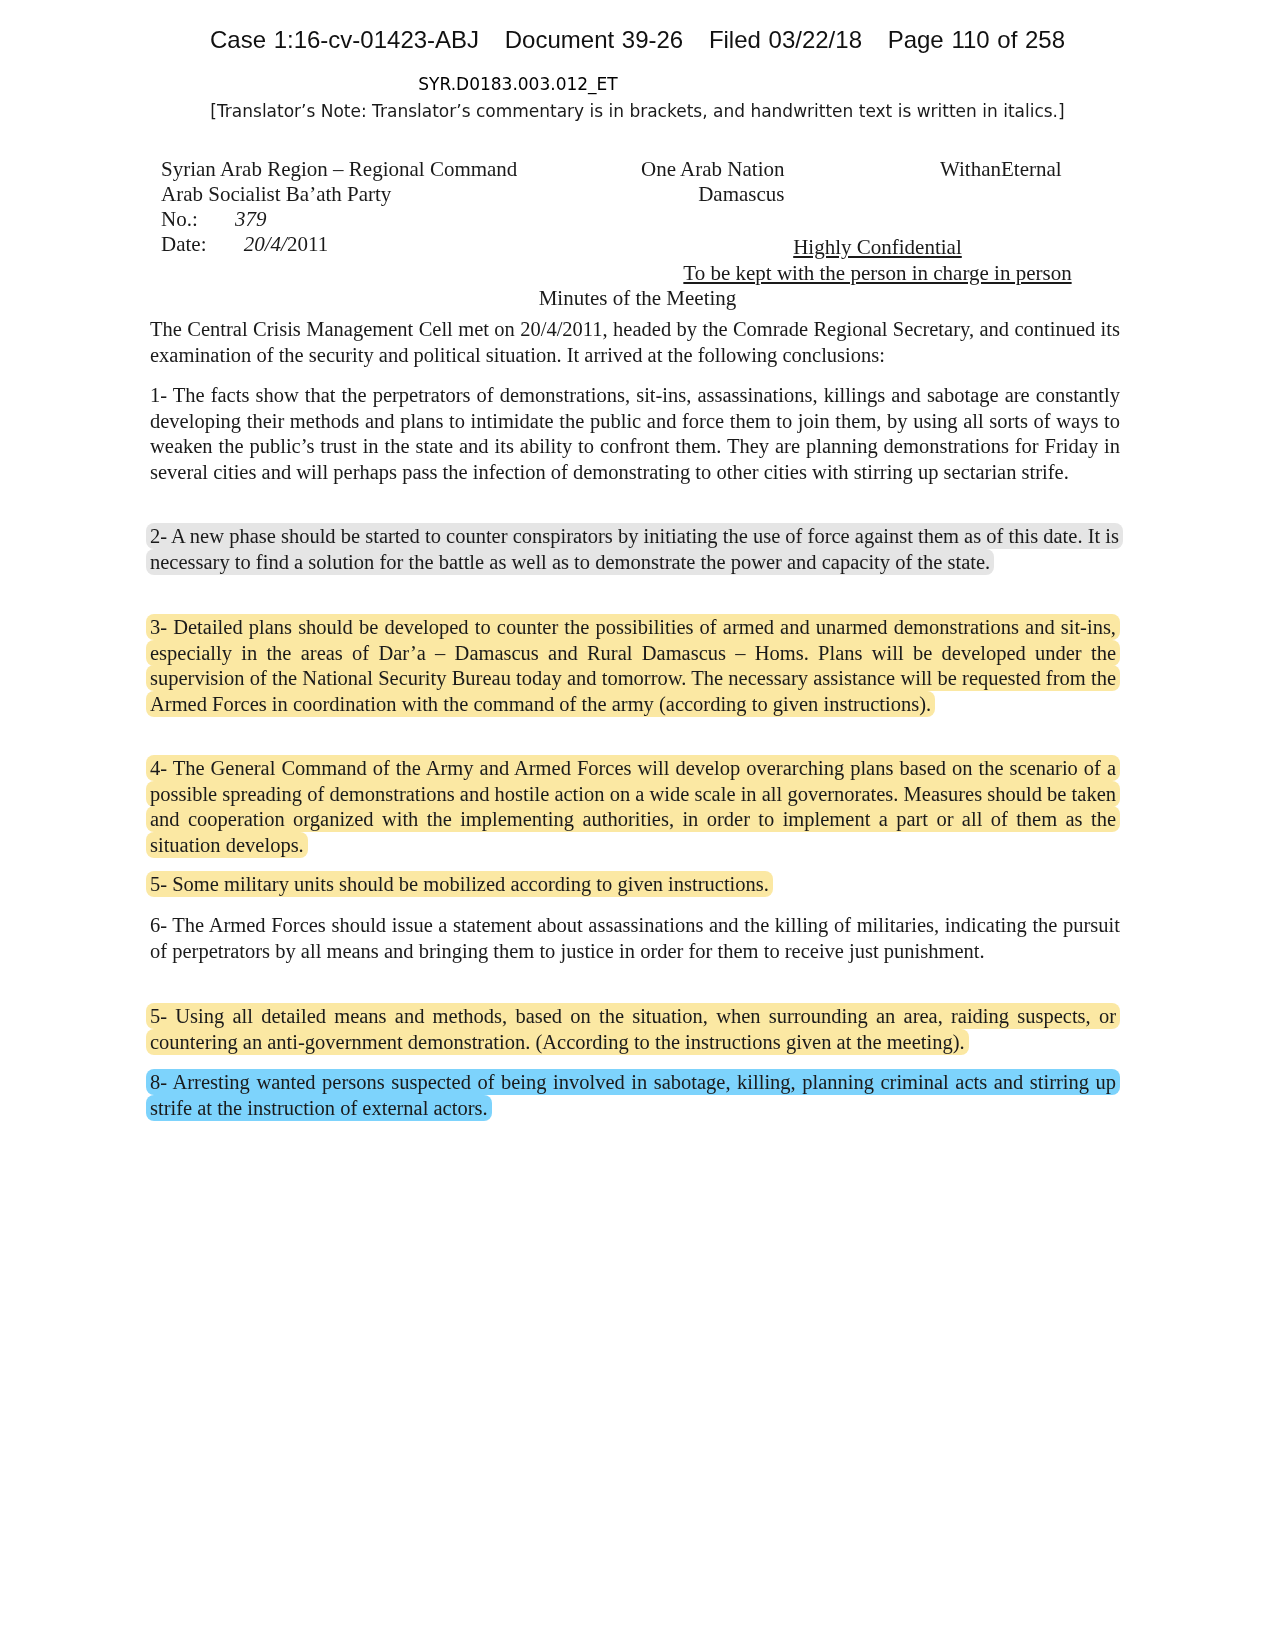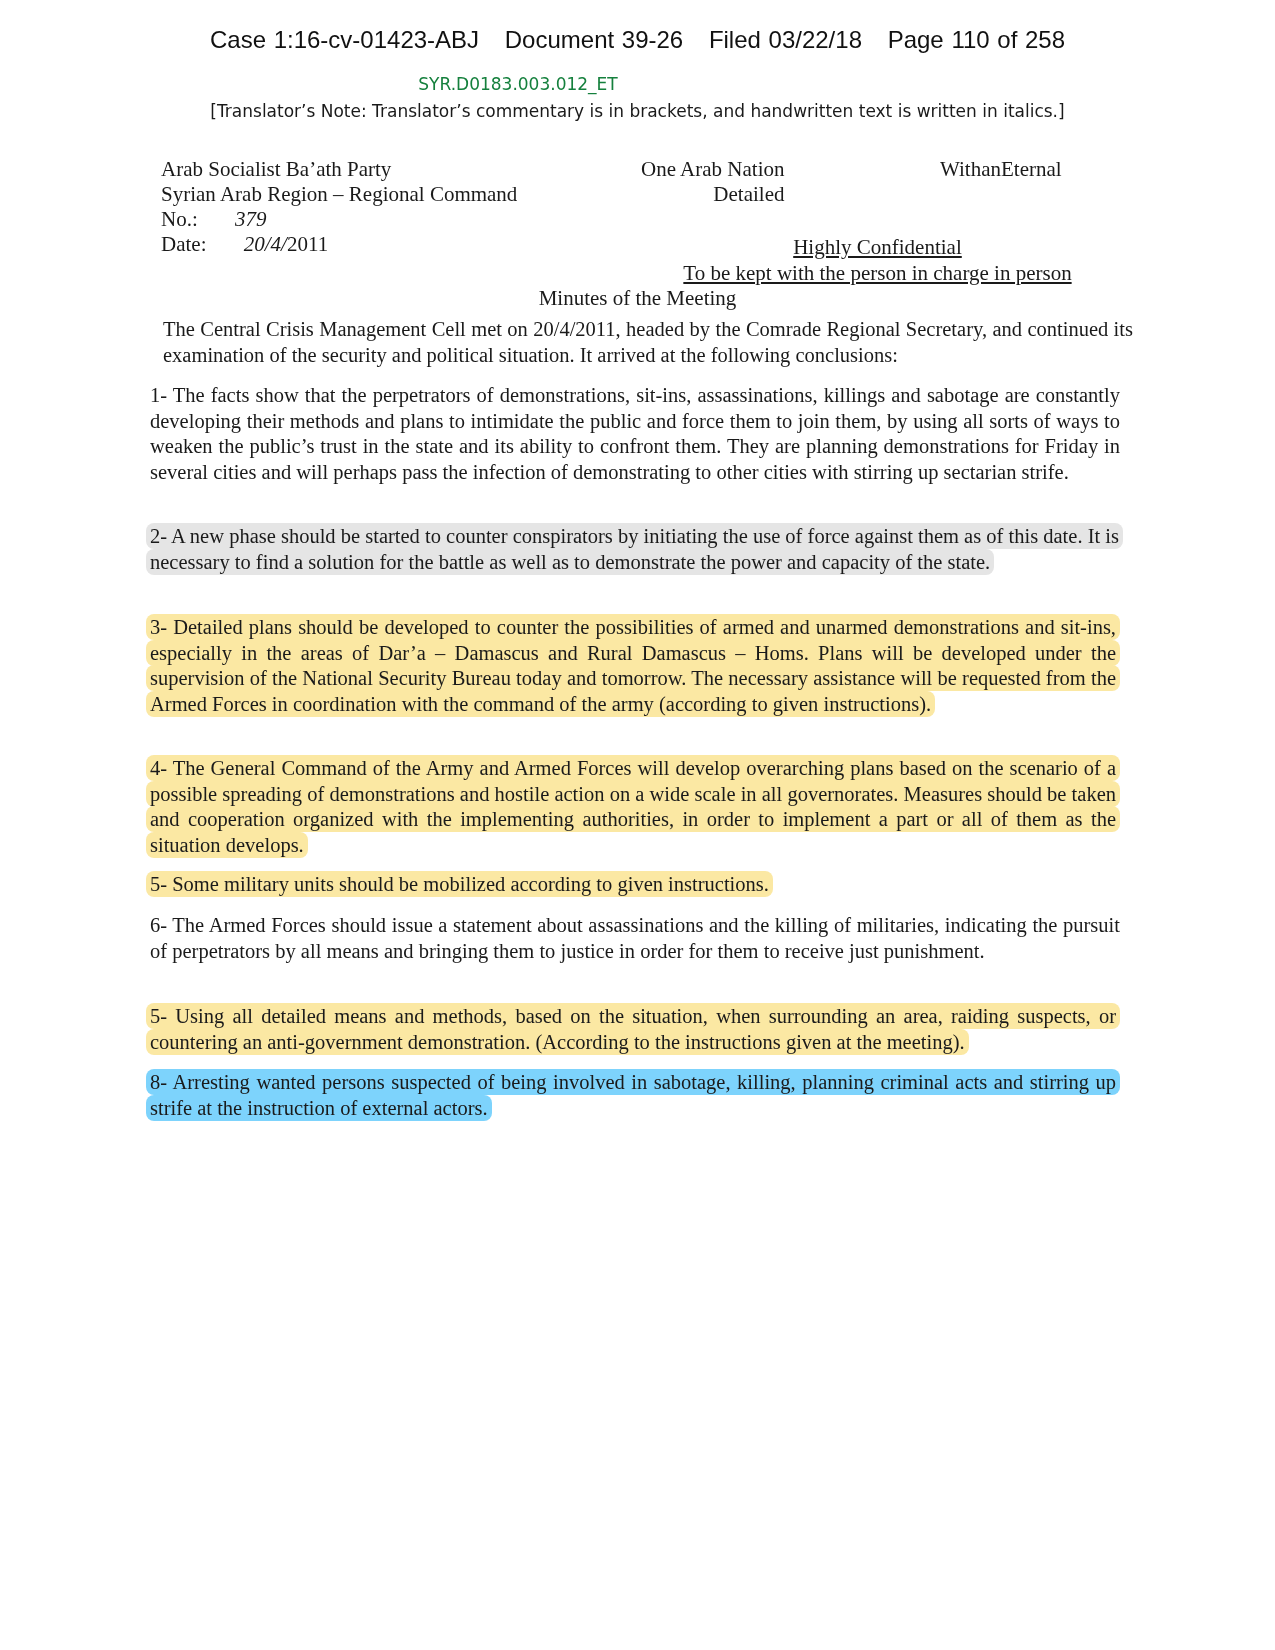--- a/index.html
+++ b/index.html
@@ -5,21 +5,21 @@
     html, body { margin: 0; padding: 0; background: #ffffff; }
     body { width: 1275px; height: 1650px; position: relative; overflow: hidden; color: #1a1a1a; }
     .header-line {
       position: absolute; top: 26px; left: 0; width: 1275px; text-align: center;
       font-family: "Liberation Sans", sans-serif; font-size: 24px; color: #111;
       word-spacing: 1px;
     }
     .header-line span { margin: 0 9px; }
     .docref {
       position: absolute; top: 74px; left: 0; width: 1036px; text-align: center;
-      font-family: "DejaVu Sans", sans-serif; font-size: 17px; color: #15803d;
+      font-family: "DejaVu Sans", sans-serif; font-size: 17px; color: #000000;
     }
     .tnote {
       position: absolute; top: 101px; left: 0; width: 1275px; text-align: center;
       font-family: "DejaVu Sans", sans-serif; font-size: 17px; color: #1a1a1a;
     }
     .serif { font-family: "Liberation Serif", serif; font-size: 21px; line-height: 25px; }
     .lh-left { position: absolute; left: 161px; top: 157px; }
     .lh-left div { white-space: nowrap; }
     .lh-mid { position: absolute; left: 641px; top: 157px; text-align: right; }
     .lh-right { position: absolute; left: 940px; top: 157px; width: 170px; display: flex; justify-content: flex-start; }
@@ -46,44 +46,44 @@
   <span>Case 1:16-cv-01423-ABJ</span>
   <span>Document 39-26</span>
   <span>Filed 03/22/18</span>
   <span>Page 110 of 258</span>
 </div>
 
 <div class="docref">SYR.D0183.003.012_ET</div>
 <div class="tnote">[Translator’s Note: Translator’s commentary is in brackets, and handwritten text is written in italics.]</div>
 
 <div class="lh-left serif">
+  <div>Syrian Arab Region – Regional Command</div>
   <div>Arab Socialist Ba’ath Party</div>
-  <div>Syrian Arab Region – Regional Command</div>
   <div><span>No.: </span><span class="i">379</span></div>
   <div><span>Date: </span><span class="i">20/4/</span><span>2011</span></div>
 </div>
 
 <div class="lh-mid serif">
   <div>One Arab Nation</div>
-  <div>Detailed</div>
+  <div>Damascus</div>
 </div>
 
 <div class="lh-right serif">
   <span>With</span>
   <span>an</span>
   <span>Eternal</span>
 </div>
 
 <div class="conf conf1 serif">Highly Confidential</div>
 <div class="conf conf2 serif">To be kept with the person in charge in person</div>
 
 <div class="minutes serif">Minutes of the Meeting</div>
 
 <div id="paras">
-  <div class="body-text" style="top:317px;margin-left:13px;">The Central Crisis Management Cell met on 20/4/2011, headed by the Comrade Regional Secretary, and continued its examination of the security and political situation. It arrived at the following conclusions:</div>
+  <div class="body-text" style="top:317px;">The Central Crisis Management Cell met on 20/4/2011, headed by the Comrade Regional Secretary, and continued its examination of the security and political situation. It arrived at the following conclusions:</div>
   <div class="body-text" style="top:383px;"><span>1- The facts show that the perpetrators of demonstrations, sit-ins, assassinations, killings and sabotage are constantly developing their methods and plans to intimidate the public and force them to join them, by using all sorts of ways to weaken the public’s trust in the state and its ability to confront them. They are planning demonstrations for Friday in several cities and will perhaps pass the infection of demonstrating to other cities with stirring up sectarian strife.</span></div>
   <div class="body-text" style="top:524px;"><span class="hl" style="background: #e5e5e5;">2- A new phase should be started to counter conspirators by initiating the use of force against them as of this date. It is necessary to find a solution for the battle as well as to demonstrate the power and capacity of the state.</span></div>
   <div class="body-text" style="top:615px;"><span class="hl" style="background: rgb(251, 232, 163);">3- Detailed plans should be developed to counter the possibilities of armed and unarmed demonstrations and sit-ins, especially in the areas of Dar’a – Damascus and Rural Damascus – Homs. Plans will be developed under the supervision of the National Security Bureau today and tomorrow. The necessary assistance will be requested from the Armed Forces in coordination with the command of the army (according to given instructions).</span></div>
   <div class="body-text" style="top:756px;"><span class="hl" style="background: rgb(251, 232, 163);">4- The General Command of the Army and Armed Forces will develop overarching plans based on the scenario of a possible spreading of demonstrations and hostile action on a wide scale in all governorates. Measures should be taken and cooperation organized with the implementing authorities, in order to implement a part or all of them as the situation develops.</span></div>
   <div class="body-text" style="top:872px;"><span class="hl" style="background: rgb(251, 232, 163);">5- Some military units should be mobilized according to given instructions.</span></div>
   <div class="body-text" style="top:913px;"><span>6- The Armed Forces should issue a statement about assassinations and the killing of militaries, indicating the pursuit of perpetrators by all means and bringing them to justice in order for them to receive just punishment.</span></div>
   <div class="body-text" style="top:1004px;"><span class="hl" style="background: rgb(251, 232, 163);">5- Using all detailed means and methods, based on the situation, when surrounding an area, raiding suspects, or countering an anti-government demonstration. (According to the instructions given at the meeting).</span></div>
   <div class="body-text" style="top:1070px;"><span class="hl" style="background: #7dd3fc;">8- Arresting wanted persons suspected of being involved in sabotage, killing, planning criminal acts and stirring up strife at the instruction of external actors.</span></div>
 </div>
 

